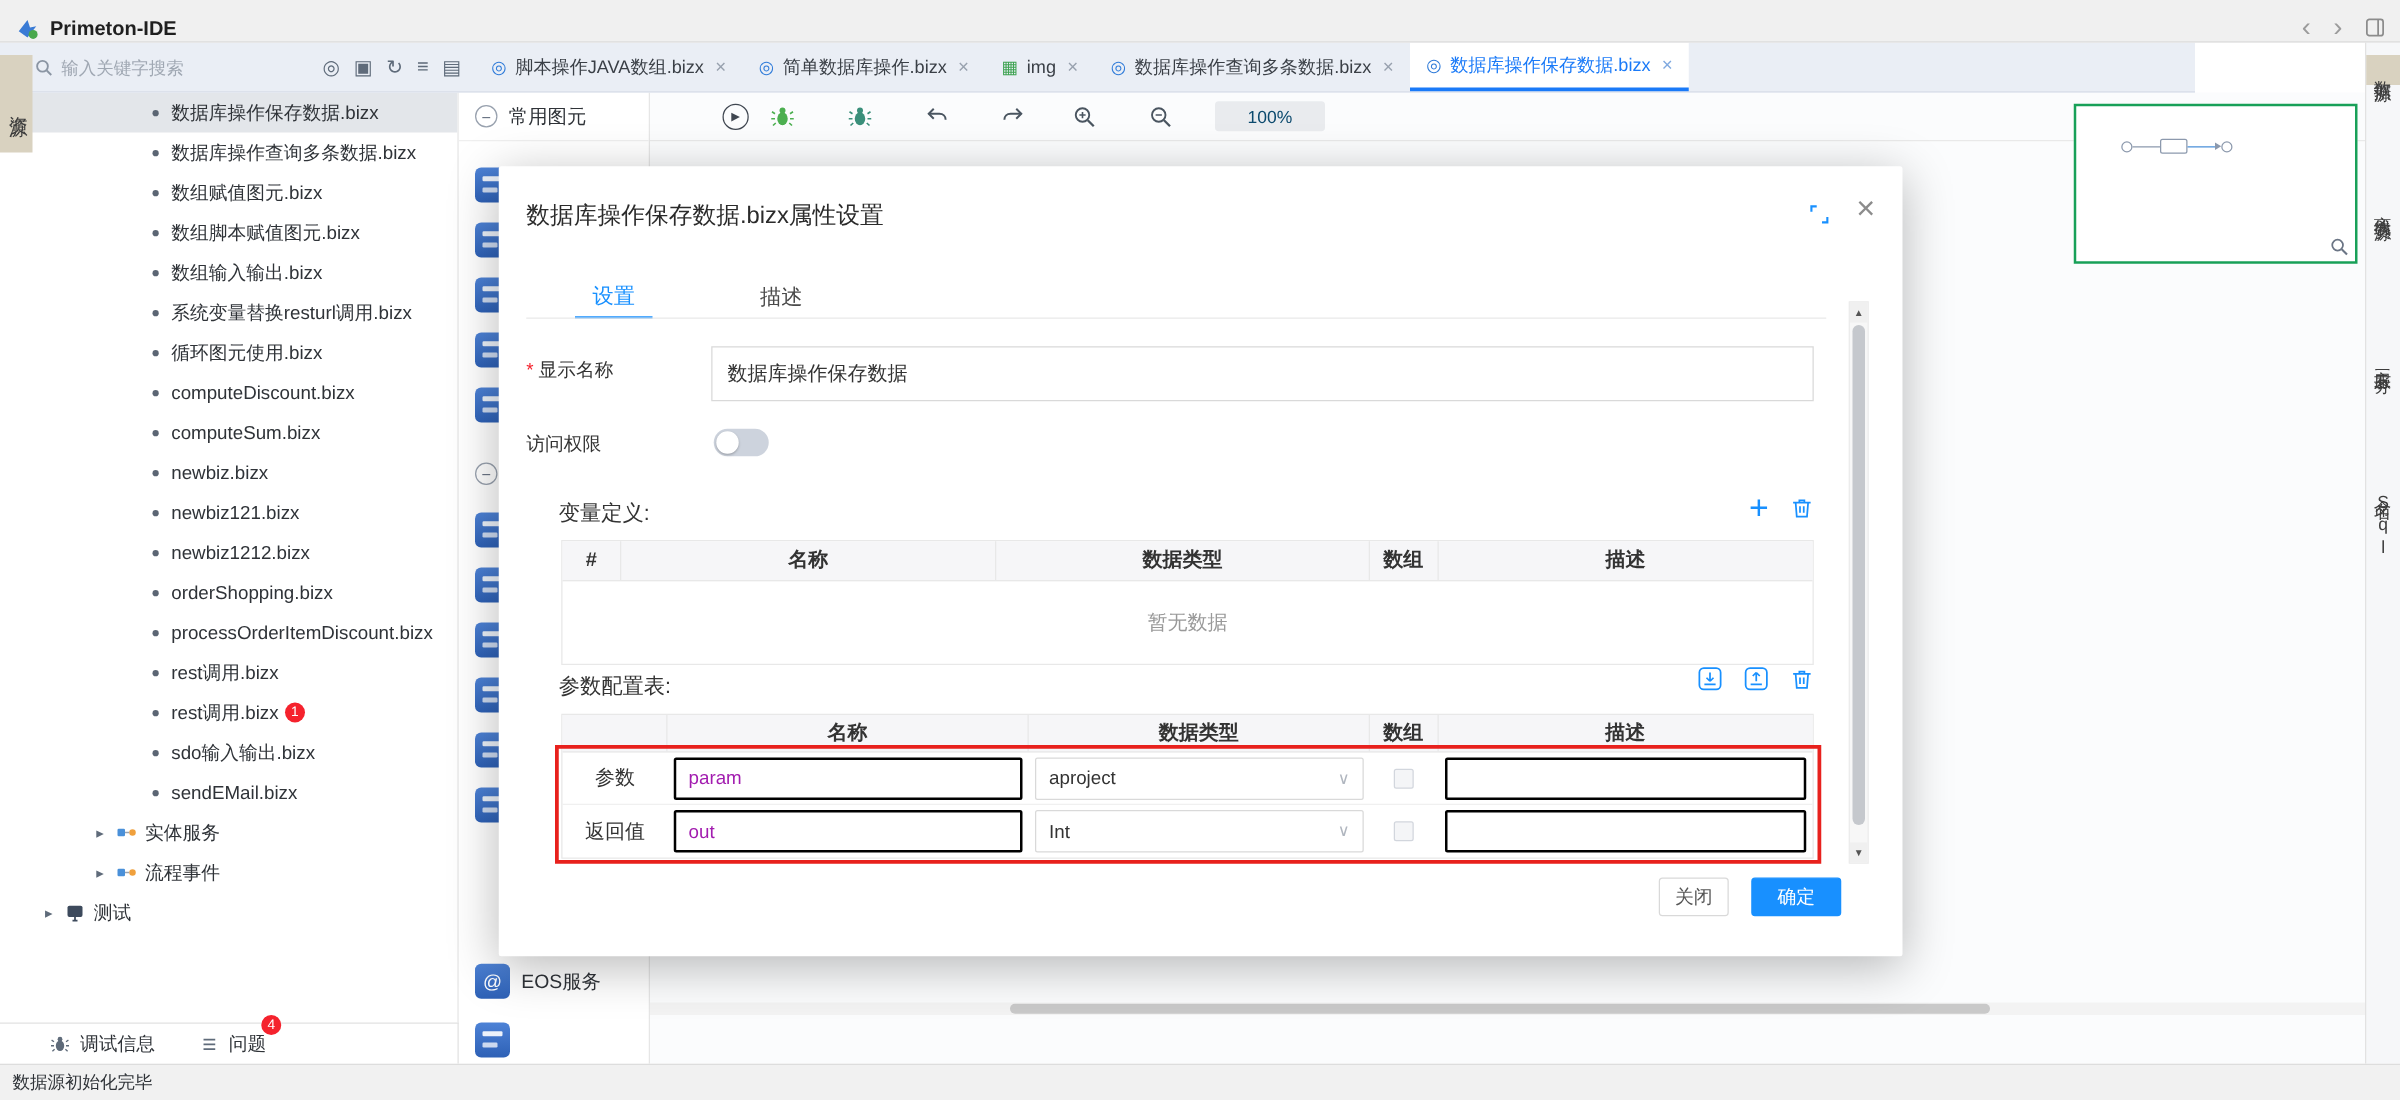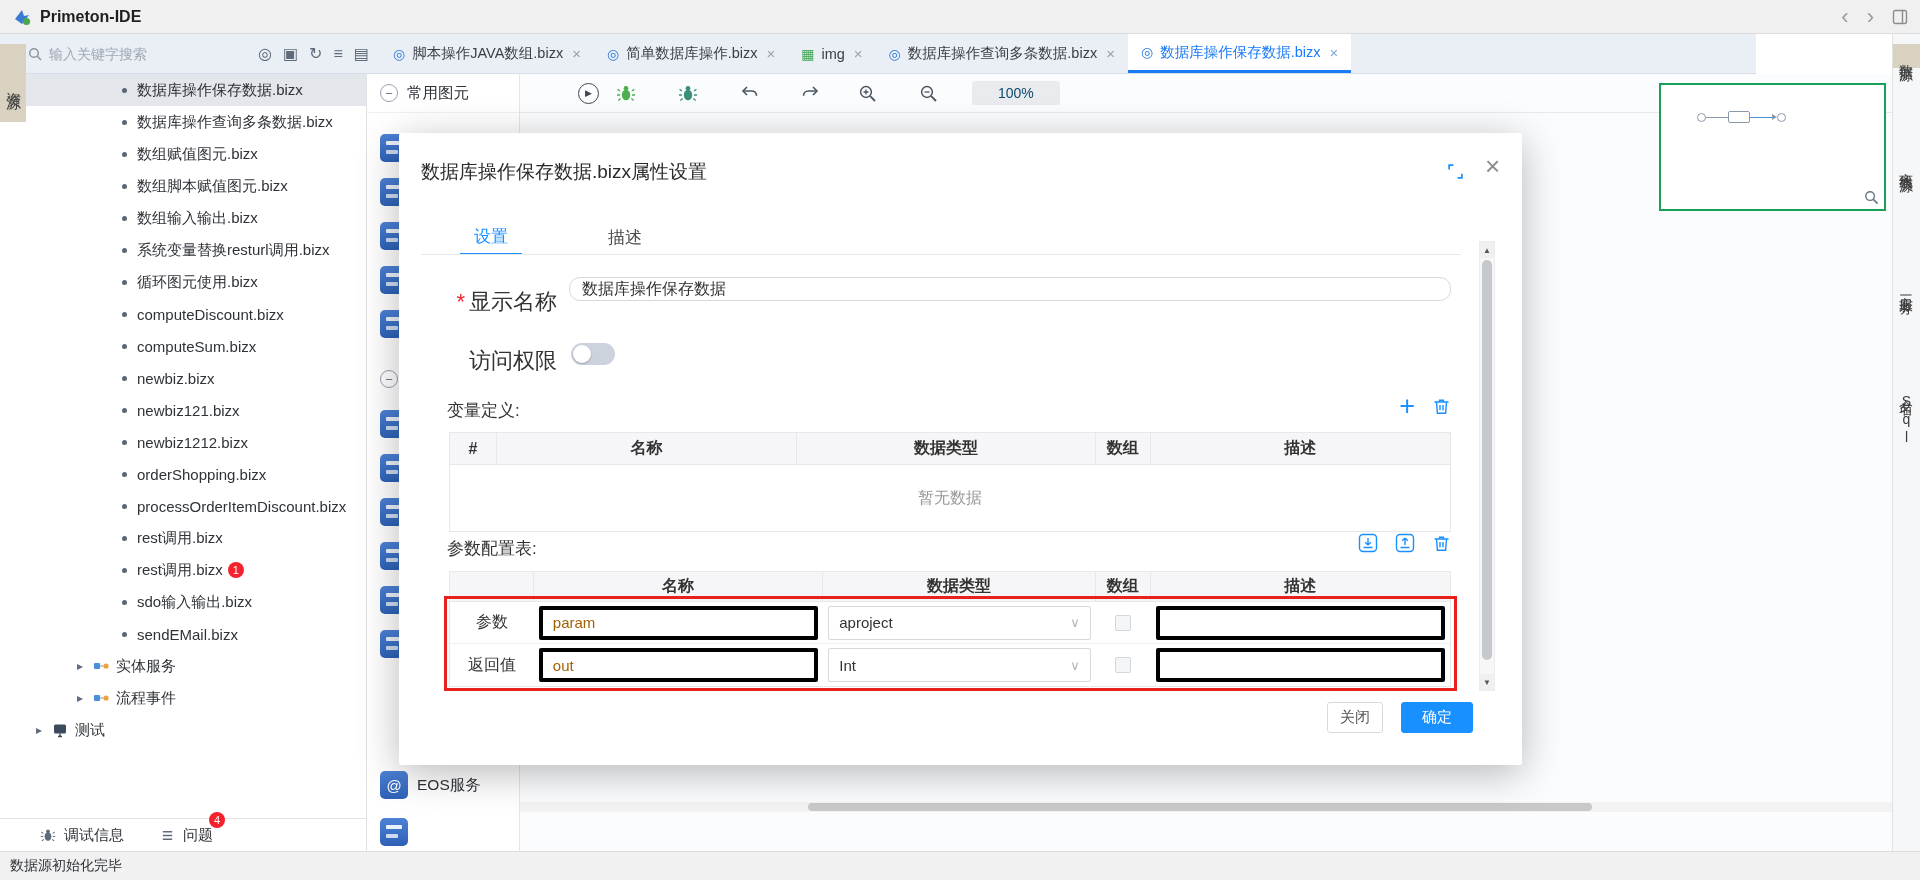--- a/index.html
+++ b/index.html
@@ -2,21 +2,21 @@
 <html><head>
 <meta charset="utf-8">
 <style>
 *{margin:0;padding:0;box-sizing:border-box}
 html,body{width:1920px;height:880px;overflow:hidden;background:#fff;color:#333;
   font-family:"Liberation Sans","DejaVu Sans",sans-serif}
 svg{display:block}
 
 
 #titlebar{position:absolute;top:0;left:0;width:1920px;height:34px;background:#f0f0f0;
-  border-bottom:1px solid #dcdcdc;display:flex;align-items:center;padding:0 12px;z-index:7}
+  border-bottom:1px solid #dcdcdc;display:flex;align-items:flex-end;padding:0 12px;z-index:7}
 .logo{width:20px;height:20px;margin-right:8px}
 .app-title{font-size:16px;font-weight:700;color:#1f1f1f}
 .tb-right{margin-left:auto;display:flex;align-items:center;gap:18px}
 .nav-glyph{font-size:22px;line-height:1;color:#9b9b9b;cursor:pointer}
 
 
 #topbar{position:absolute;top:34px;left:0;width:1756px;height:40px;background:#eaeef5;
   border-bottom:1px solid #d7dde8;z-index:2}
 #search{position:absolute;left:28px;top:8px;width:215px;height:24px;display:flex;align-items:center;gap:7px}
 #search input{border:0;background:transparent;outline:none;font-size:14px;color:#333;width:170px}
@@ -114,25 +114,25 @@
 
 #modal{position:absolute;left:399px;top:133px;width:1123px;height:632px;background:#fff;
   box-shadow:0 8px 40px rgba(0,0,0,.28);z-index:20;border-radius:2px}
 #m-title{position:absolute;left:22px;top:26px;font-size:19px;color:#2b2b2b}
 #m-expand{position:absolute;left:1048px;top:30px;cursor:pointer}
 #m-close{position:absolute;left:1086px;top:20px;font-size:26px;color:#8c8c8c;cursor:pointer;line-height:1}
 #m-tabs{position:absolute;left:22px;top:86px;height:36px;display:flex;padding-left:39px;gap:72px;font-size:17px}
 .m-tab{padding:0 14px;display:flex;align-items:center;color:#4a4a4a;cursor:pointer;height:36px}
 .m-tab.active{color:#1890ff;border-bottom:2px solid #1890ff}
 #m-tabline{position:absolute;left:22px;width:1040px;top:121px;height:1px;background:#e9e9e9}
-.m-label{position:absolute;width:136px;text-align:right;font-size:22px;color:#333}
+.m-label{position:absolute;width:136px;font-size:15px;color:#333}
 .req{color:#f5222d;margin-right:4px}
 #lbl-name{left:22px;top:154px}
-#name-input{position:absolute;left:170px;top:144px;width:882px;height:24px;border:1px solid #d9d9d9;
-  border-radius:11px;padding:0 12px;font-size:16px;color:#333;outline:none}
+#name-input{position:absolute;left:170px;top:144px;width:882px;height:44px;border:1px solid #d9d9d9;
+  border-radius:0;padding:0 12px;font-size:16px;color:#333;outline:none}
 #lbl-access{left:22px;top:213px}
 #access-toggle{position:absolute;left:172px;top:210px;width:44px;height:22px;border-radius:11px;
   background:#cdd3dd;cursor:pointer}
 #access-toggle::after{content:"";position:absolute;left:2px;top:2px;width:18px;height:18px;
   border-radius:50%;background:#fff;box-shadow:0 1px 2px rgba(0,0,0,.25)}
 .m-section-title{position:absolute;left:48px;font-size:17px;color:#333}
 #var-title{top:266px}
 #param-title{top:404px}
 .sec-icons{position:absolute;right:71px;display:flex;align-items:center;gap:17px}
 #var-icons{top:262px}
@@ -148,22 +148,22 @@
 .t-head .th:last-child{border-right:0}
 #table-vars .t-head{height:32px}
 #table-params .t-head{height:30px}
 .w-num{width:47px}.w-name{width:301px}.w-type{width:299px}.w-arr{width:55px}.w-desc{width:300px}
 .p-lab{width:84px}.p-name{width:290px}.p-type{width:273px}.p-arr{width:55px}.p-desc{width:300px}
 .t-empty{height:66px;display:flex;align-items:center;justify-content:center;color:#999;font-size:16px}
 .p-row{display:flex;align-items:center;height:42px;border-bottom:1px solid #f0f0f0}
 .p-row:last-child{border-bottom:0}
 .p-cell{display:flex;align-items:center;justify-content:center}
 .p-row .lab{font-size:16px;color:#333}
-.cell-input{width:calc(100% - 10px);height:34px;border:4px solid #000000;border-radius:2px;
-  padding:0 10px;font-size:15px;color:#a16207;outline:none}
+.cell-input{width:calc(100% - 10px);height:34px;border:2px solid #000000;border-radius:2px;
+  padding:0 10px;font-size:15px;color:#a21caf;outline:none}
 .cell-select{width:calc(100% - 10px);height:34px;border:1px solid #d9d9d9;border-radius:2px;
   padding:0 10px;font-size:15px;color:#333;display:flex;align-items:center;
   justify-content:space-between;background:#fff;cursor:pointer}
 .chev{color:#b0b6bf;font-size:13px}
 .cb{width:16px;height:16px;border:1px solid #d2d6dd;border-radius:2px;background:#f4f5f7;cursor:pointer}
 #annotation{position:absolute;left:45px;top:463px;width:1013px;height:95px;border:3px solid #e8211d;
   pointer-events:none;z-index:5}
 .m-btn{position:absolute;top:569px;height:31px;border-radius:3px;font-size:15px;display:flex;
   align-items:center;justify-content:center;cursor:pointer}
 #btn-close{left:928px;width:56px;background:#fff;border:1px solid #d9d9d9;color:#555}

